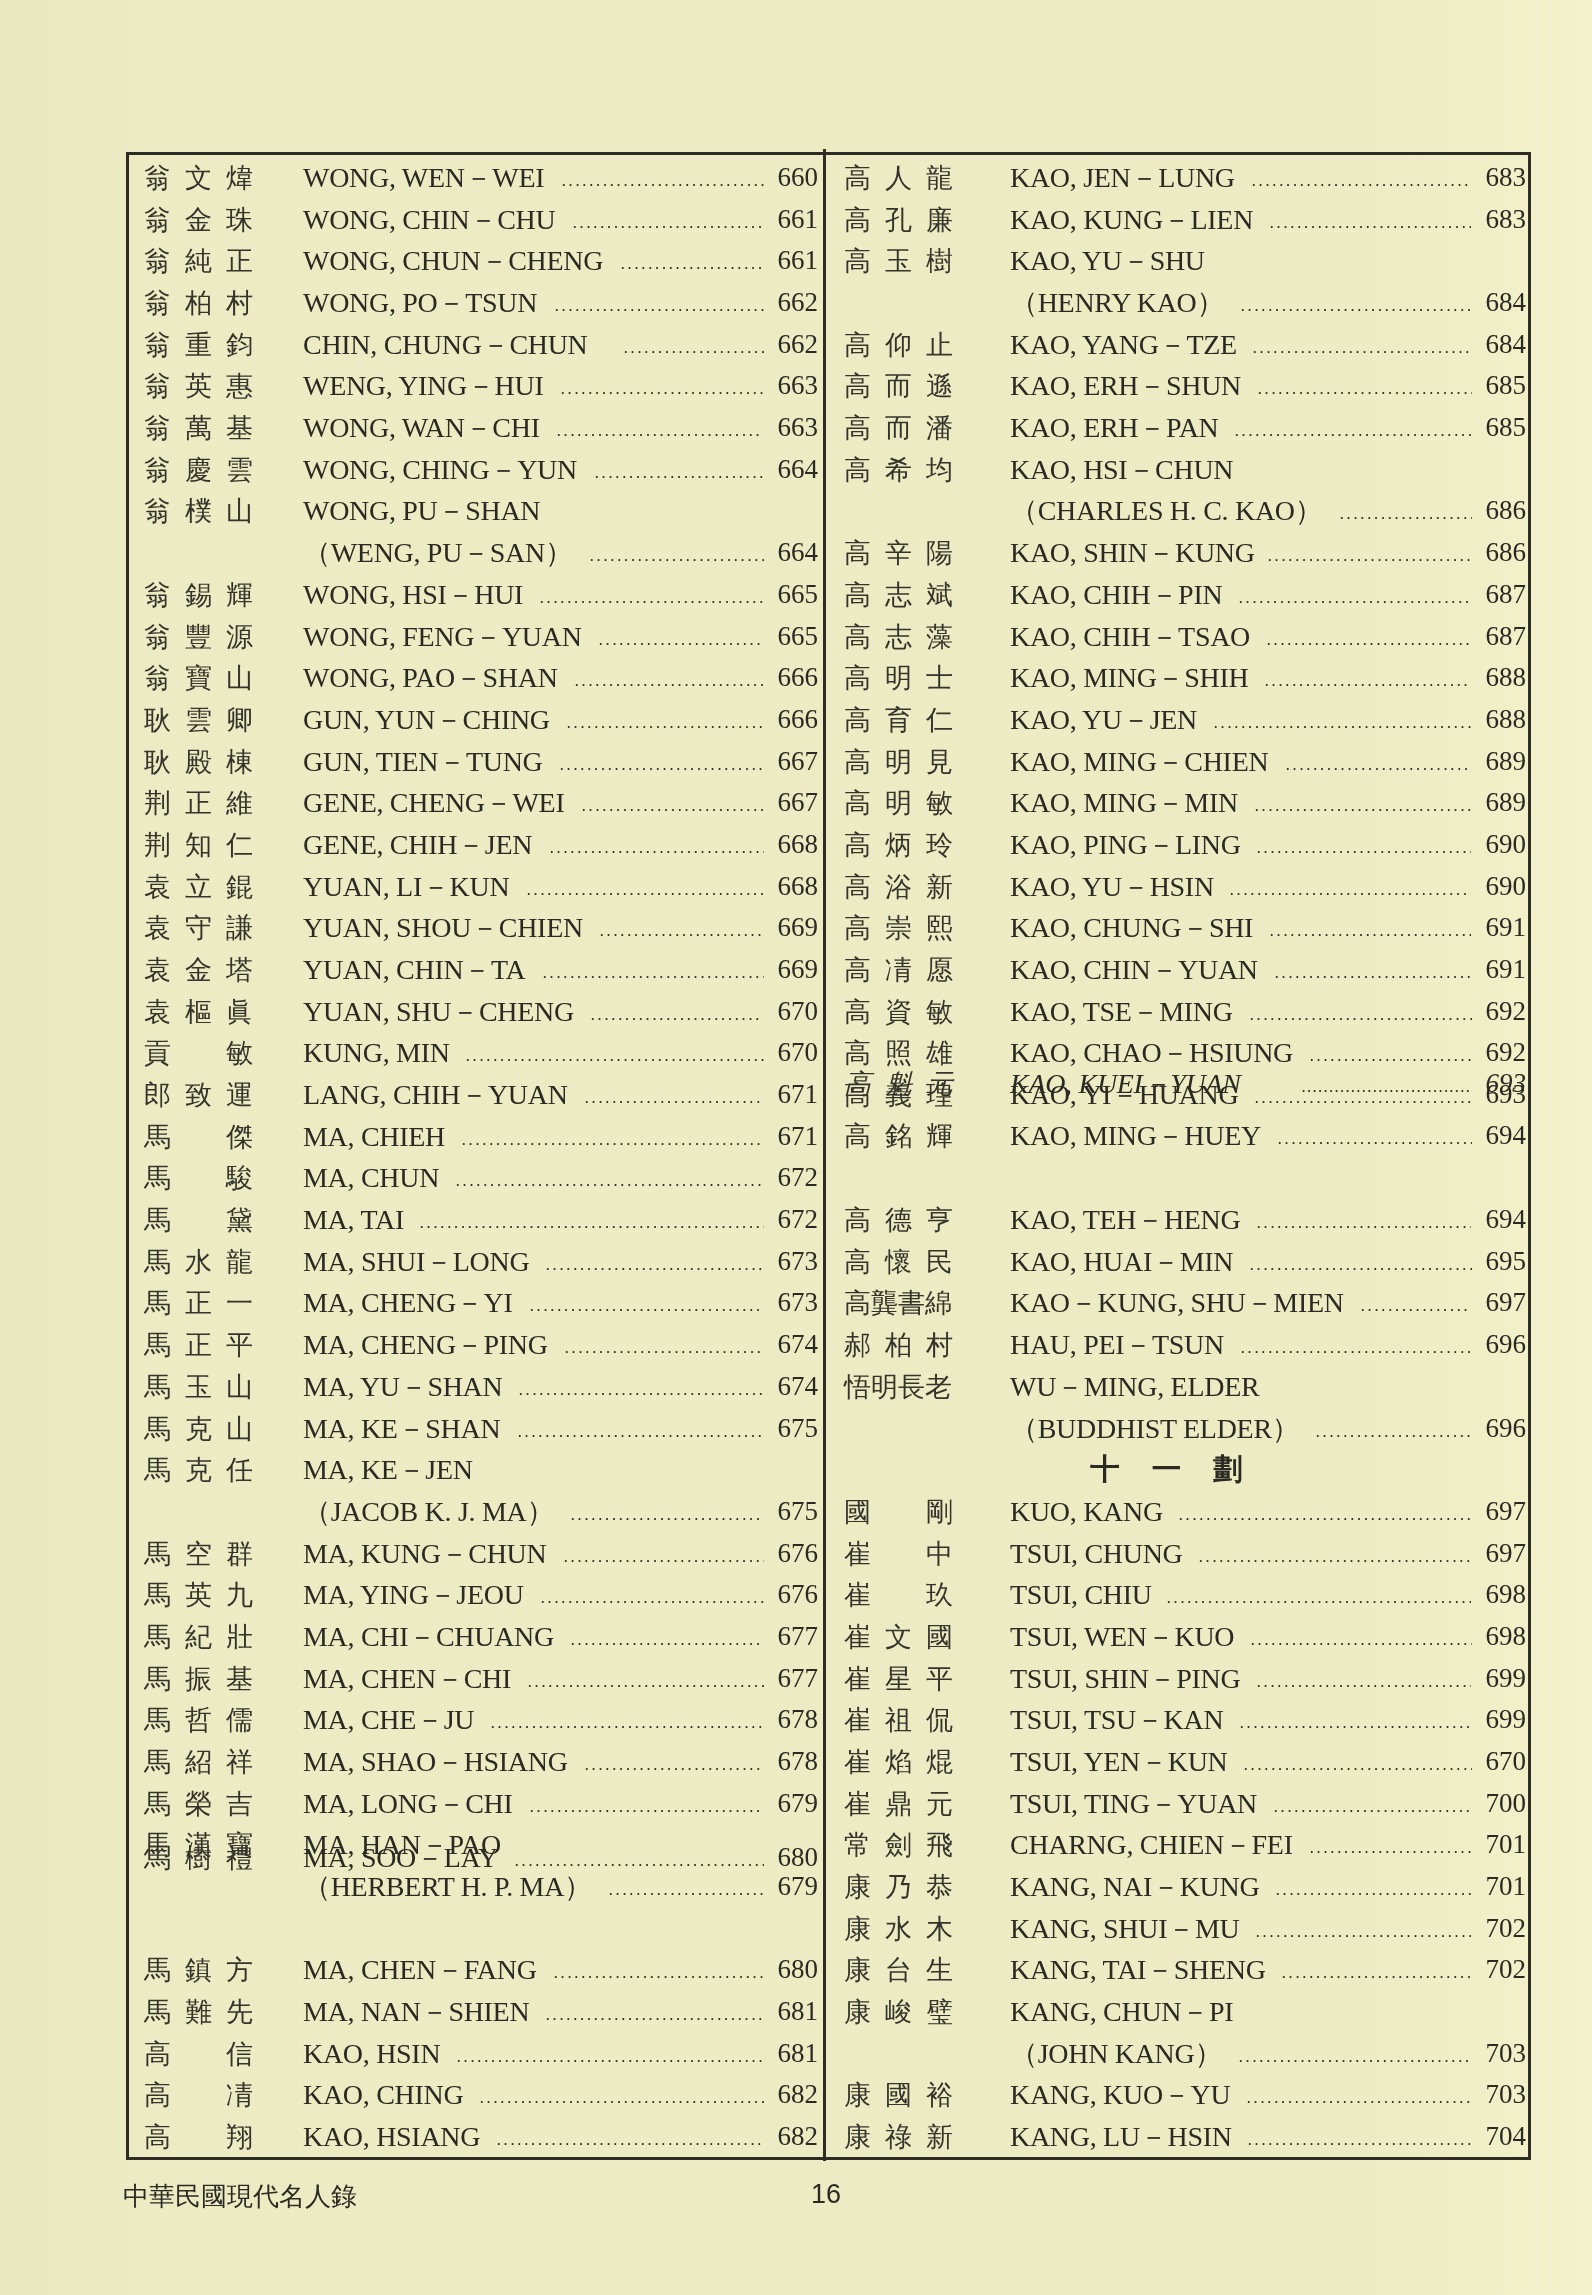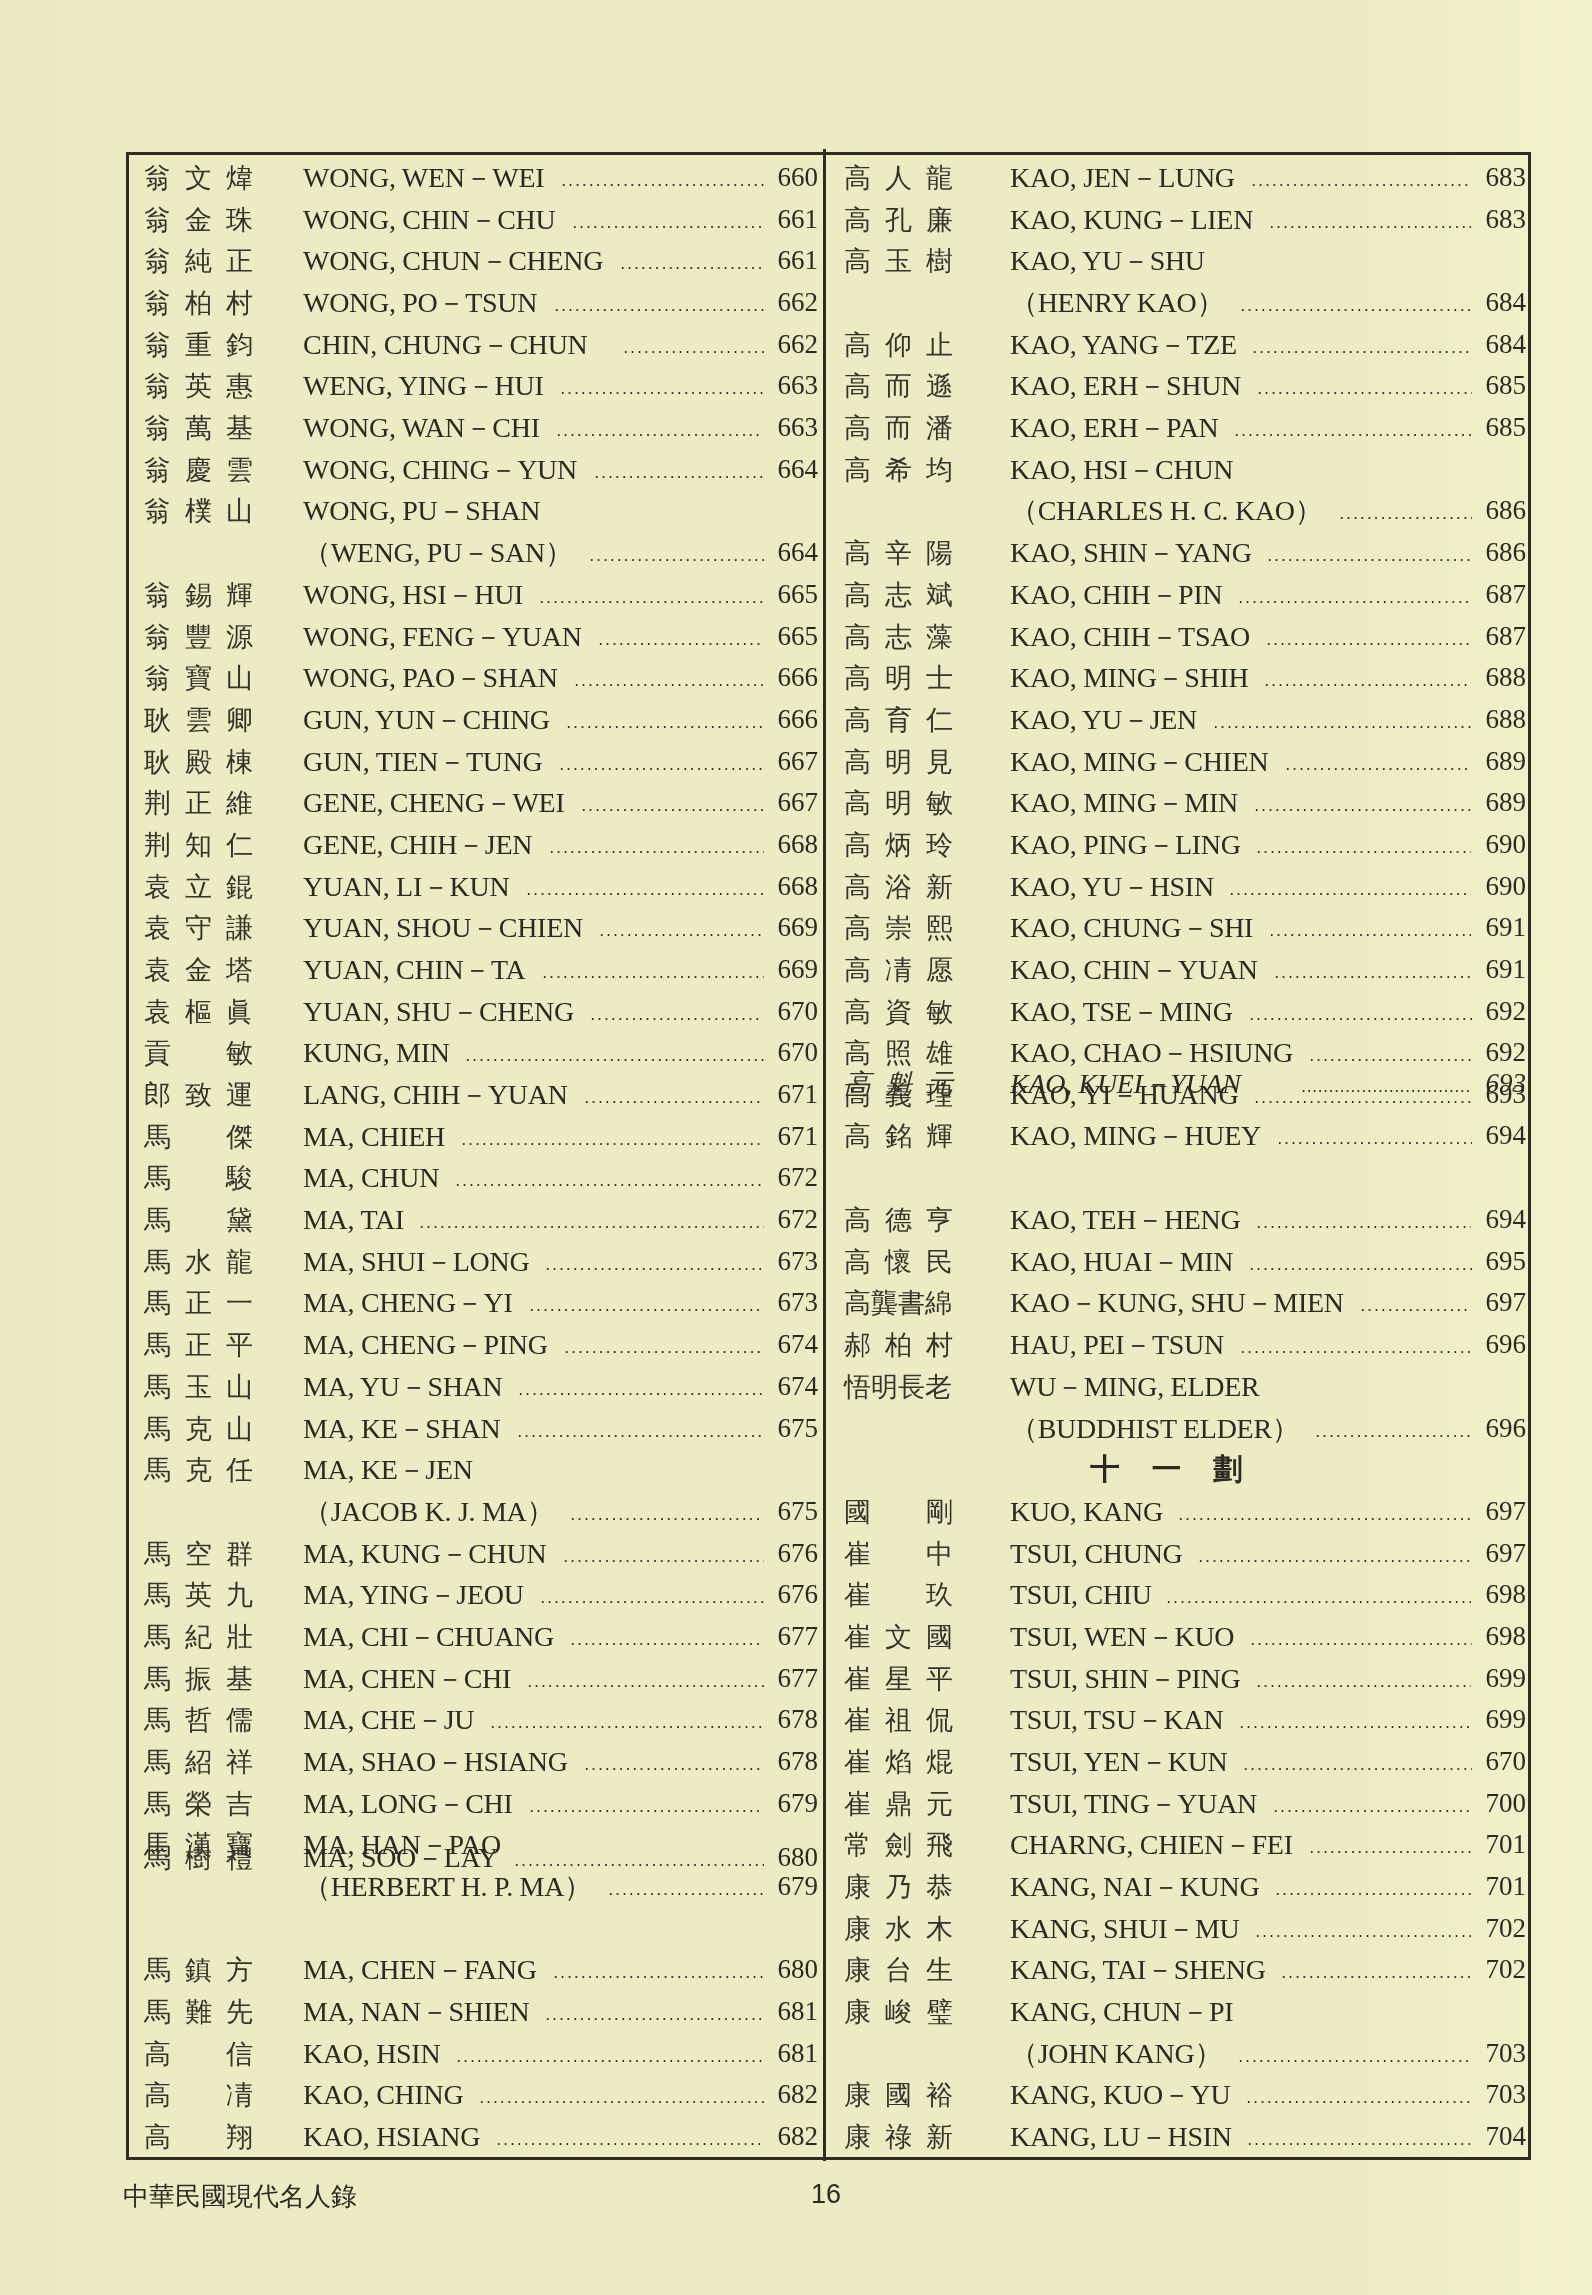--- a/index.html
+++ b/index.html
@@ -424,21 +424,21 @@
       <span class="en">KAO, HSI－CHUN</span>
     </div>
     <div class="row" style="top: 333px;">
       <span class="cn"></span>
       <span class="en">（CHARLES H. C. KAO）</span>
       <span class="dots" style="left: 504px; width: 133px;">····················</span>
       <span class="pg">686</span>
     </div>
     <div class="row" style="top: 375px;">
       <span class="cn">高辛陽</span>
-      <span class="en">KAO, SHIN－YANG</span>
+      <span class="en">KAO, SHIN－KUNG</span>
       <span class="dots" style="left: 432px; width: 204px;">·······························</span>
       <span class="pg">686</span>
     </div>
     <div class="row" style="top: 417px;">
       <span class="cn">高志斌</span>
       <span class="en">KAO, CHIH－PIN</span>
       <span class="dots" style="left: 403px; width: 234px;">····································</span>
       <span class="pg">687</span>
     </div>
     <div class="row" style="top: 459px;">

